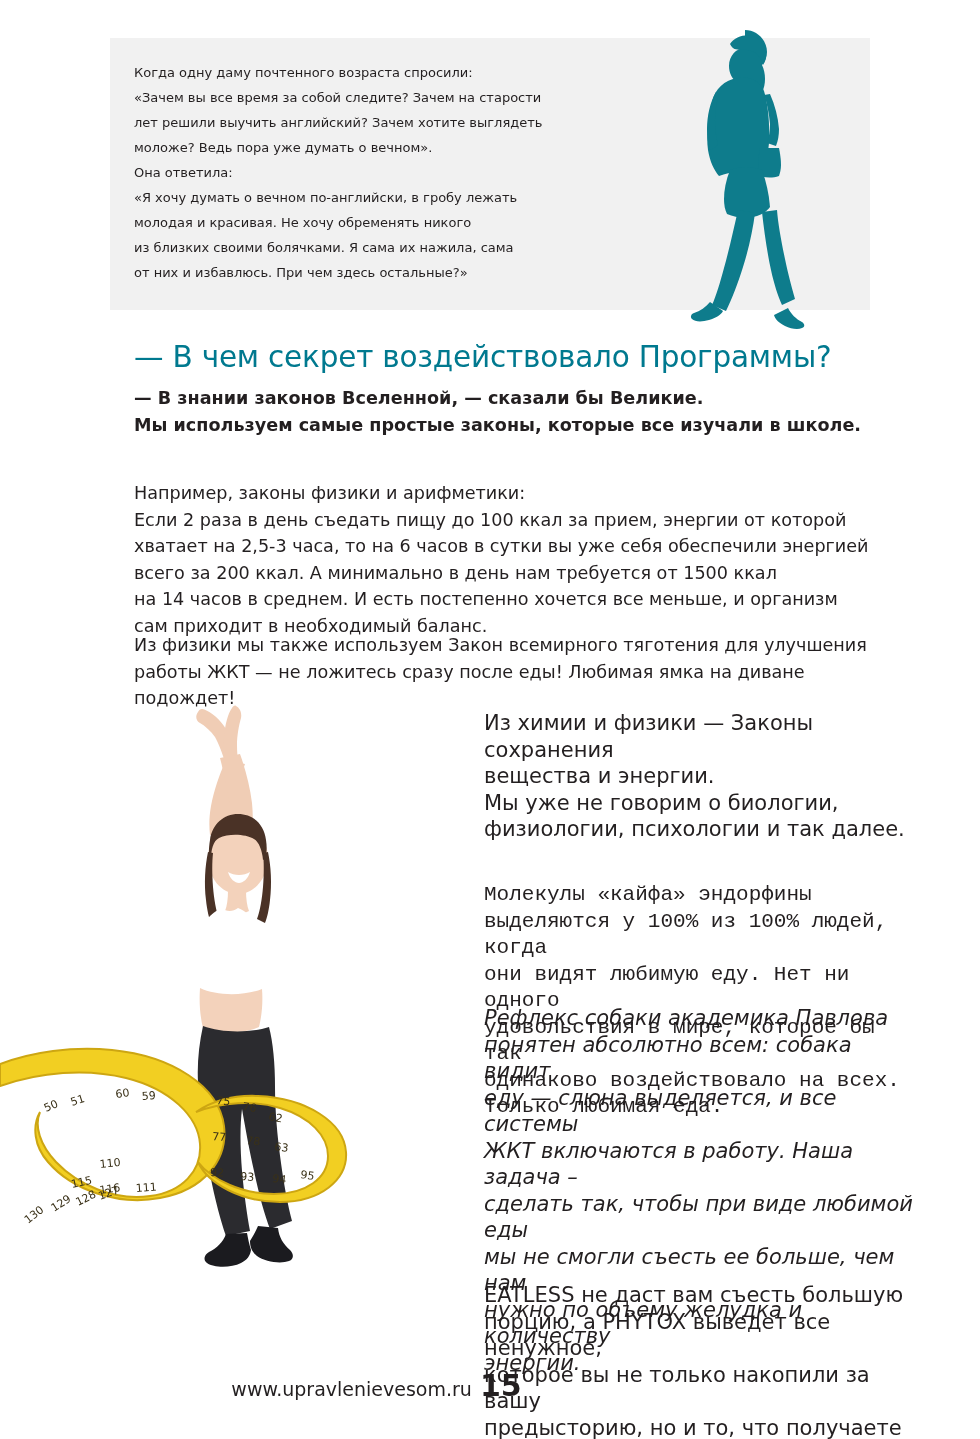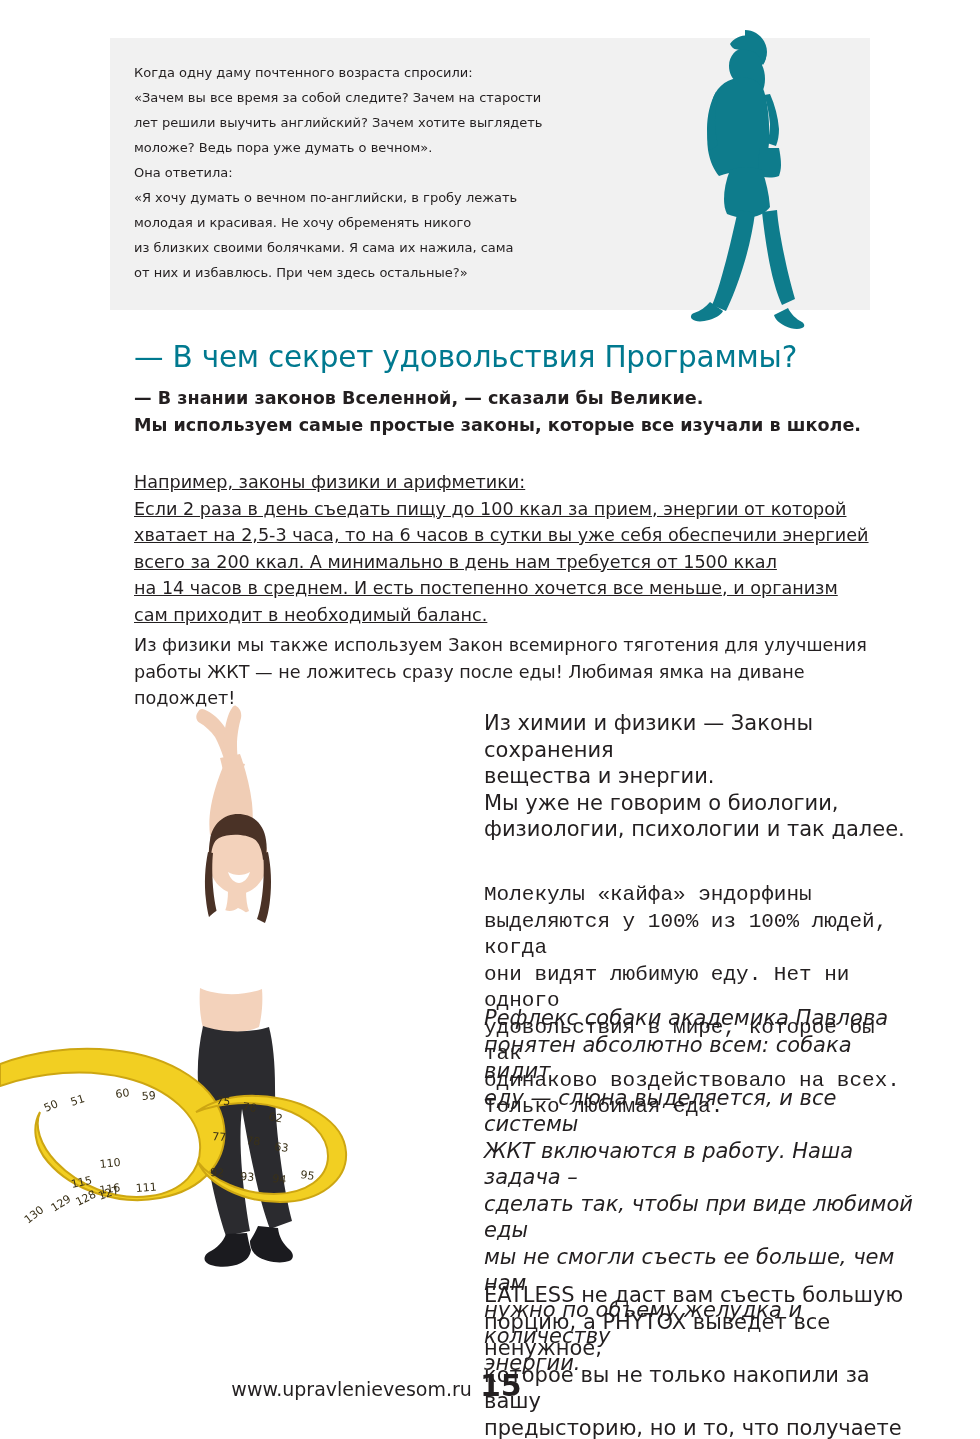--- a/index.html
+++ b/index.html
@@ -63,21 +63,21 @@
   .body-par {
     position: absolute;
     left: 134px;
     width: 790px;
     font-size: 17.6px;
     line-height: 26.5px;
     color: #231f20;
     white-space: pre-wrap;
   }
   #par-1 { top: 385px; font-weight: bold; }
-  #par-2 { top: 469px; text-decoration: underline; }
+  #par-2 { top: 480px; }
   #par-3 { top: 632px; }
 
   
   .right-par {
     position: absolute;
     left: 484px;
     width: 440px;
     font-size: 21px;
     line-height: 26.5px;
     color: #231f20;
@@ -155,21 +155,21 @@
 
       <path d="M120 182c2 18 5 40 9 58 3 14 7 26 11 35l13 -6c-3 -11 -7 -25 -10 -40 -4 -19 -7 -36 -8 -49z"></path>
 
       <path d="M68 272c-4 5 -10 9 -16 11 -3 1 -4 4 -2 6 3 3 10 3 17 1 7 -2 12 -5 14 -9z"></path>
 
       <path d="M146 278c3 6 8 11 14 14 3 2 3 5 0 6 -4 2 -11 1 -17 -2 -6 -3 -10 -7 -11 -11z"></path>
     </g>
   </svg>
 </div>
 
-<div id="section-heading">— В чем секрет удовольствия Программы?</div>
+<div id="section-heading">— В чем секрет воздействовало Программы?</div>
 
 <div class="body-par" id="par-1">— В знании законов Вселенной, — сказали бы Великие.
 Мы используем самые простые законы, которые все изучали в школе.</div>
 <div class="body-par" id="par-2">Например, законы физики и арифметики:
 Если 2 раза в день съедать пищу до 100 ккал за прием, энергии от которой
 хватает на 2,5-3 часа, то на 6 часов в сутки вы уже себя обеспечили энергией
 всего за 200 ккал. А минимально в день нам требуется от 1500 ккал
 на 14 часов в среднем. И есть постепенно хочется все меньше, и организм
 сам приходит в необходимый баланс.</div>
 <div class="body-par" id="par-3">Из физики мы также используем Закон всемирного тяготения для улучшения

